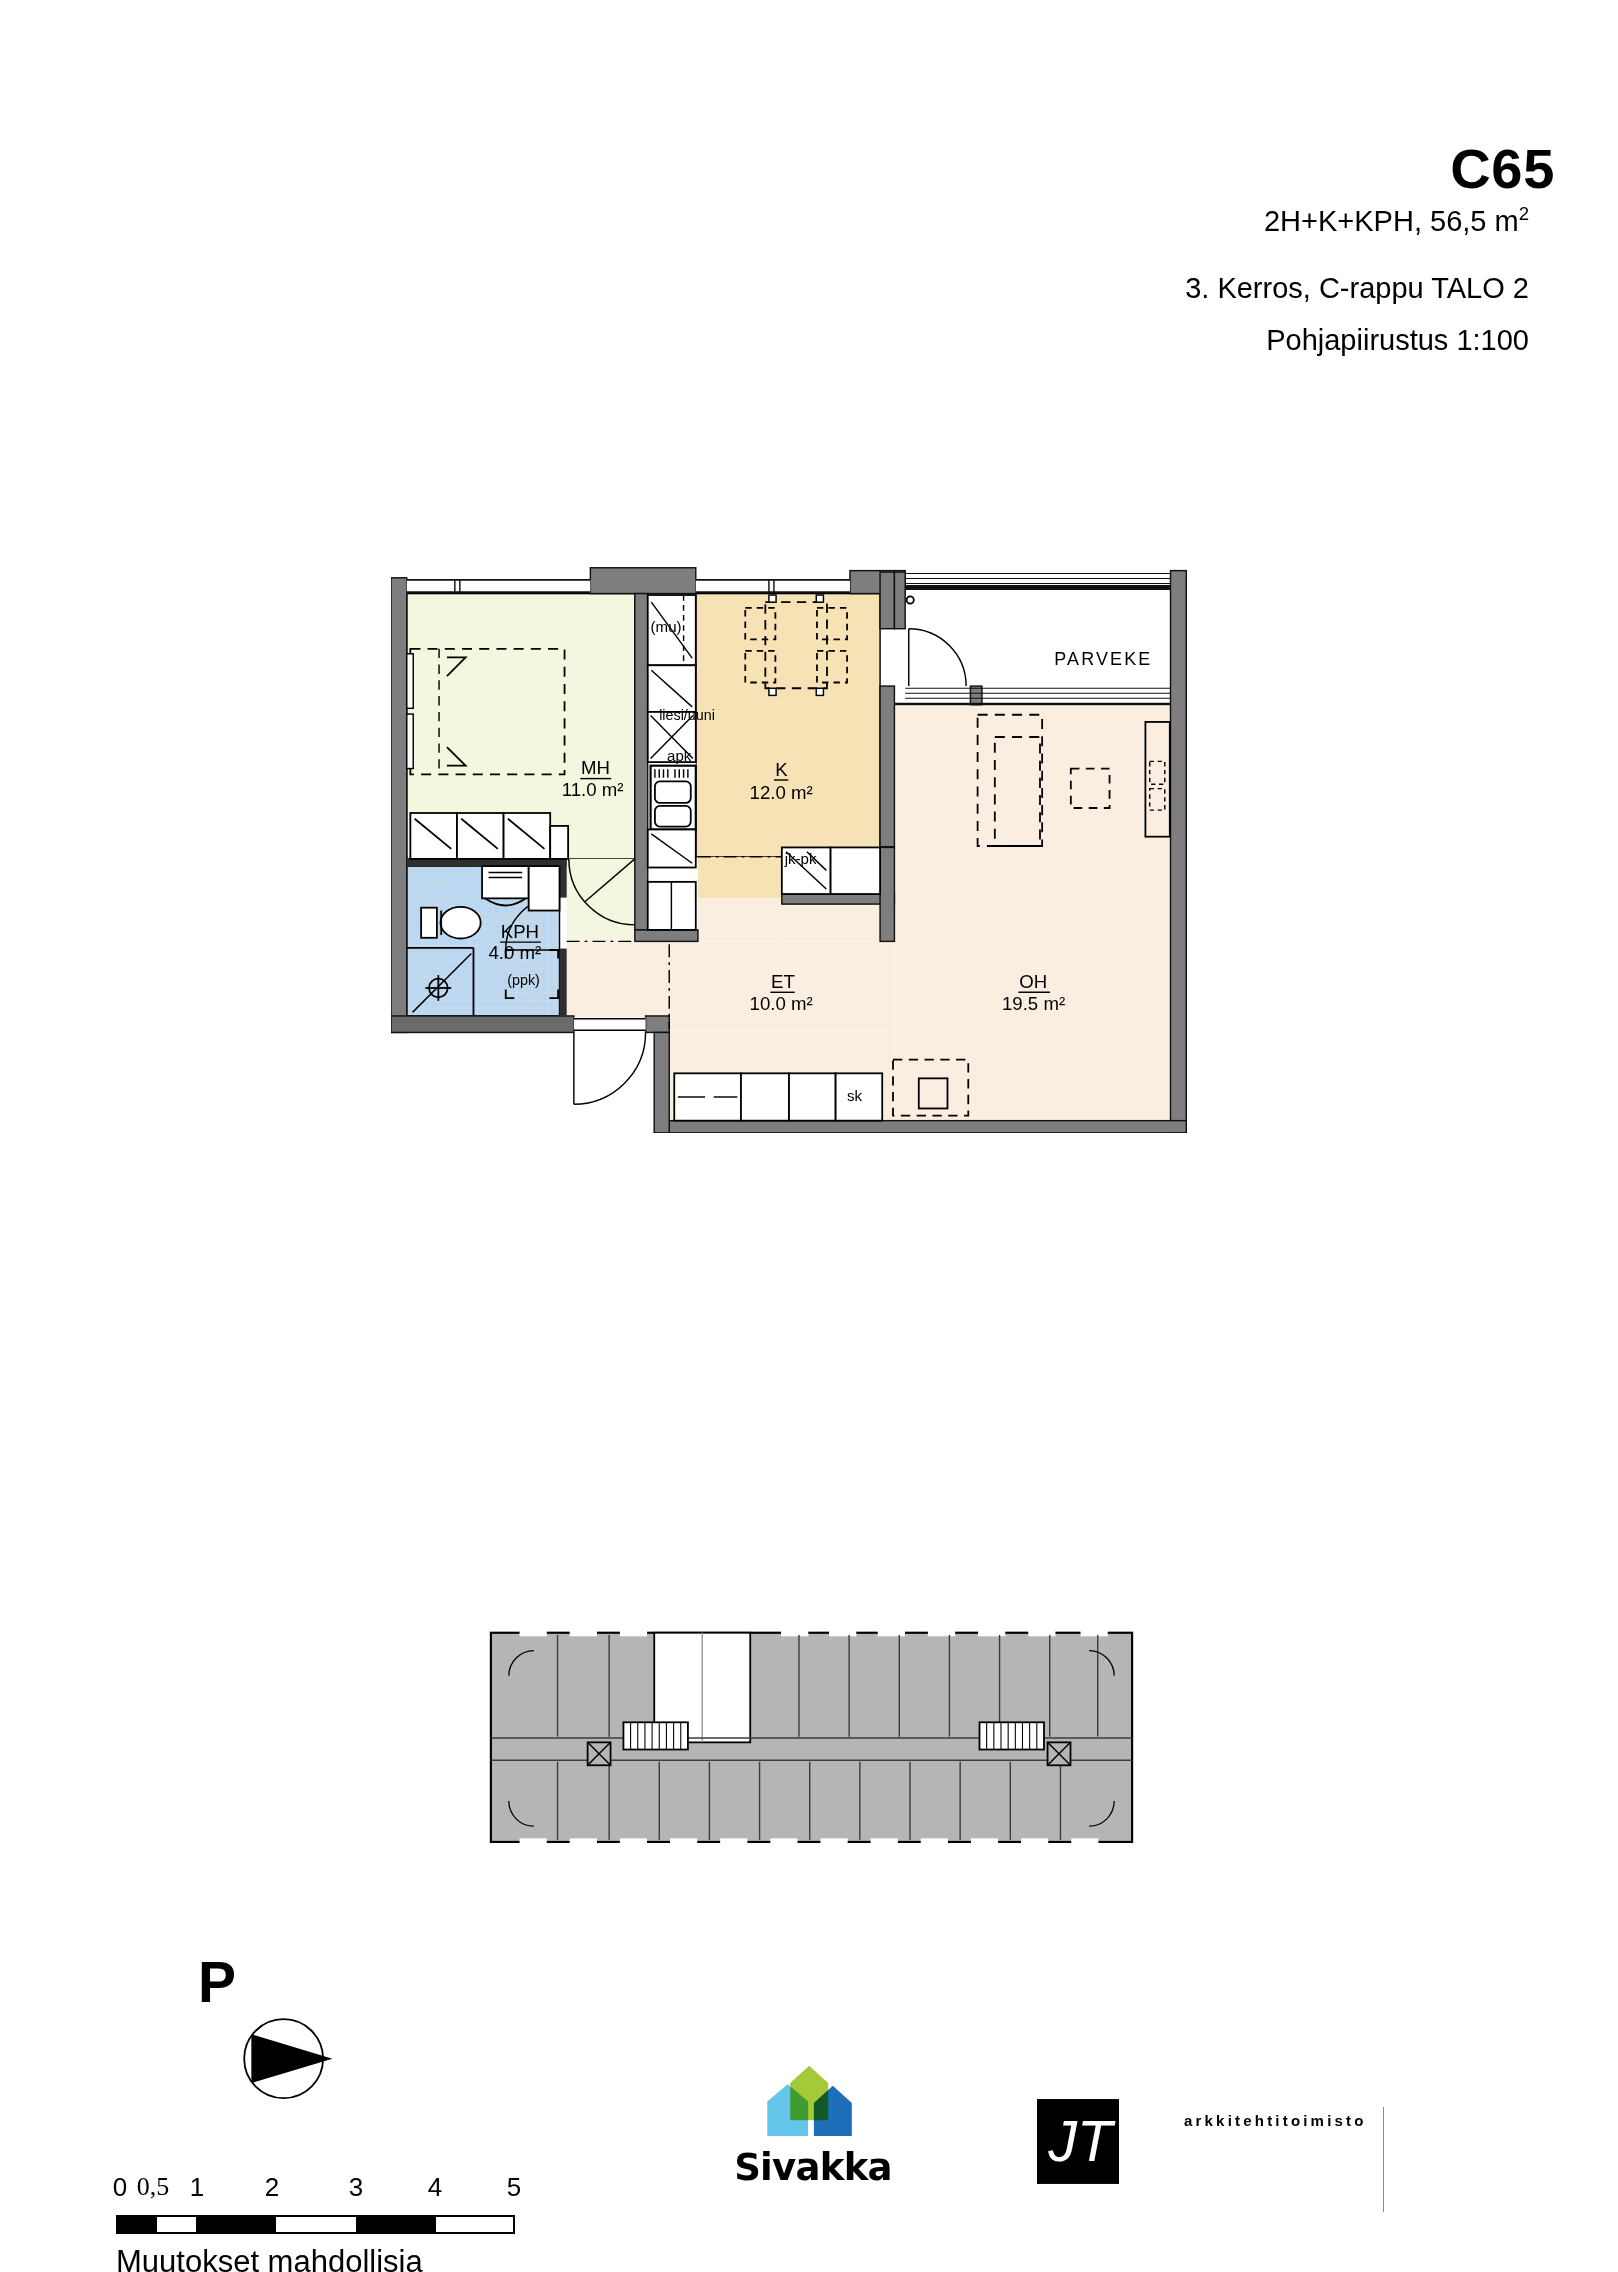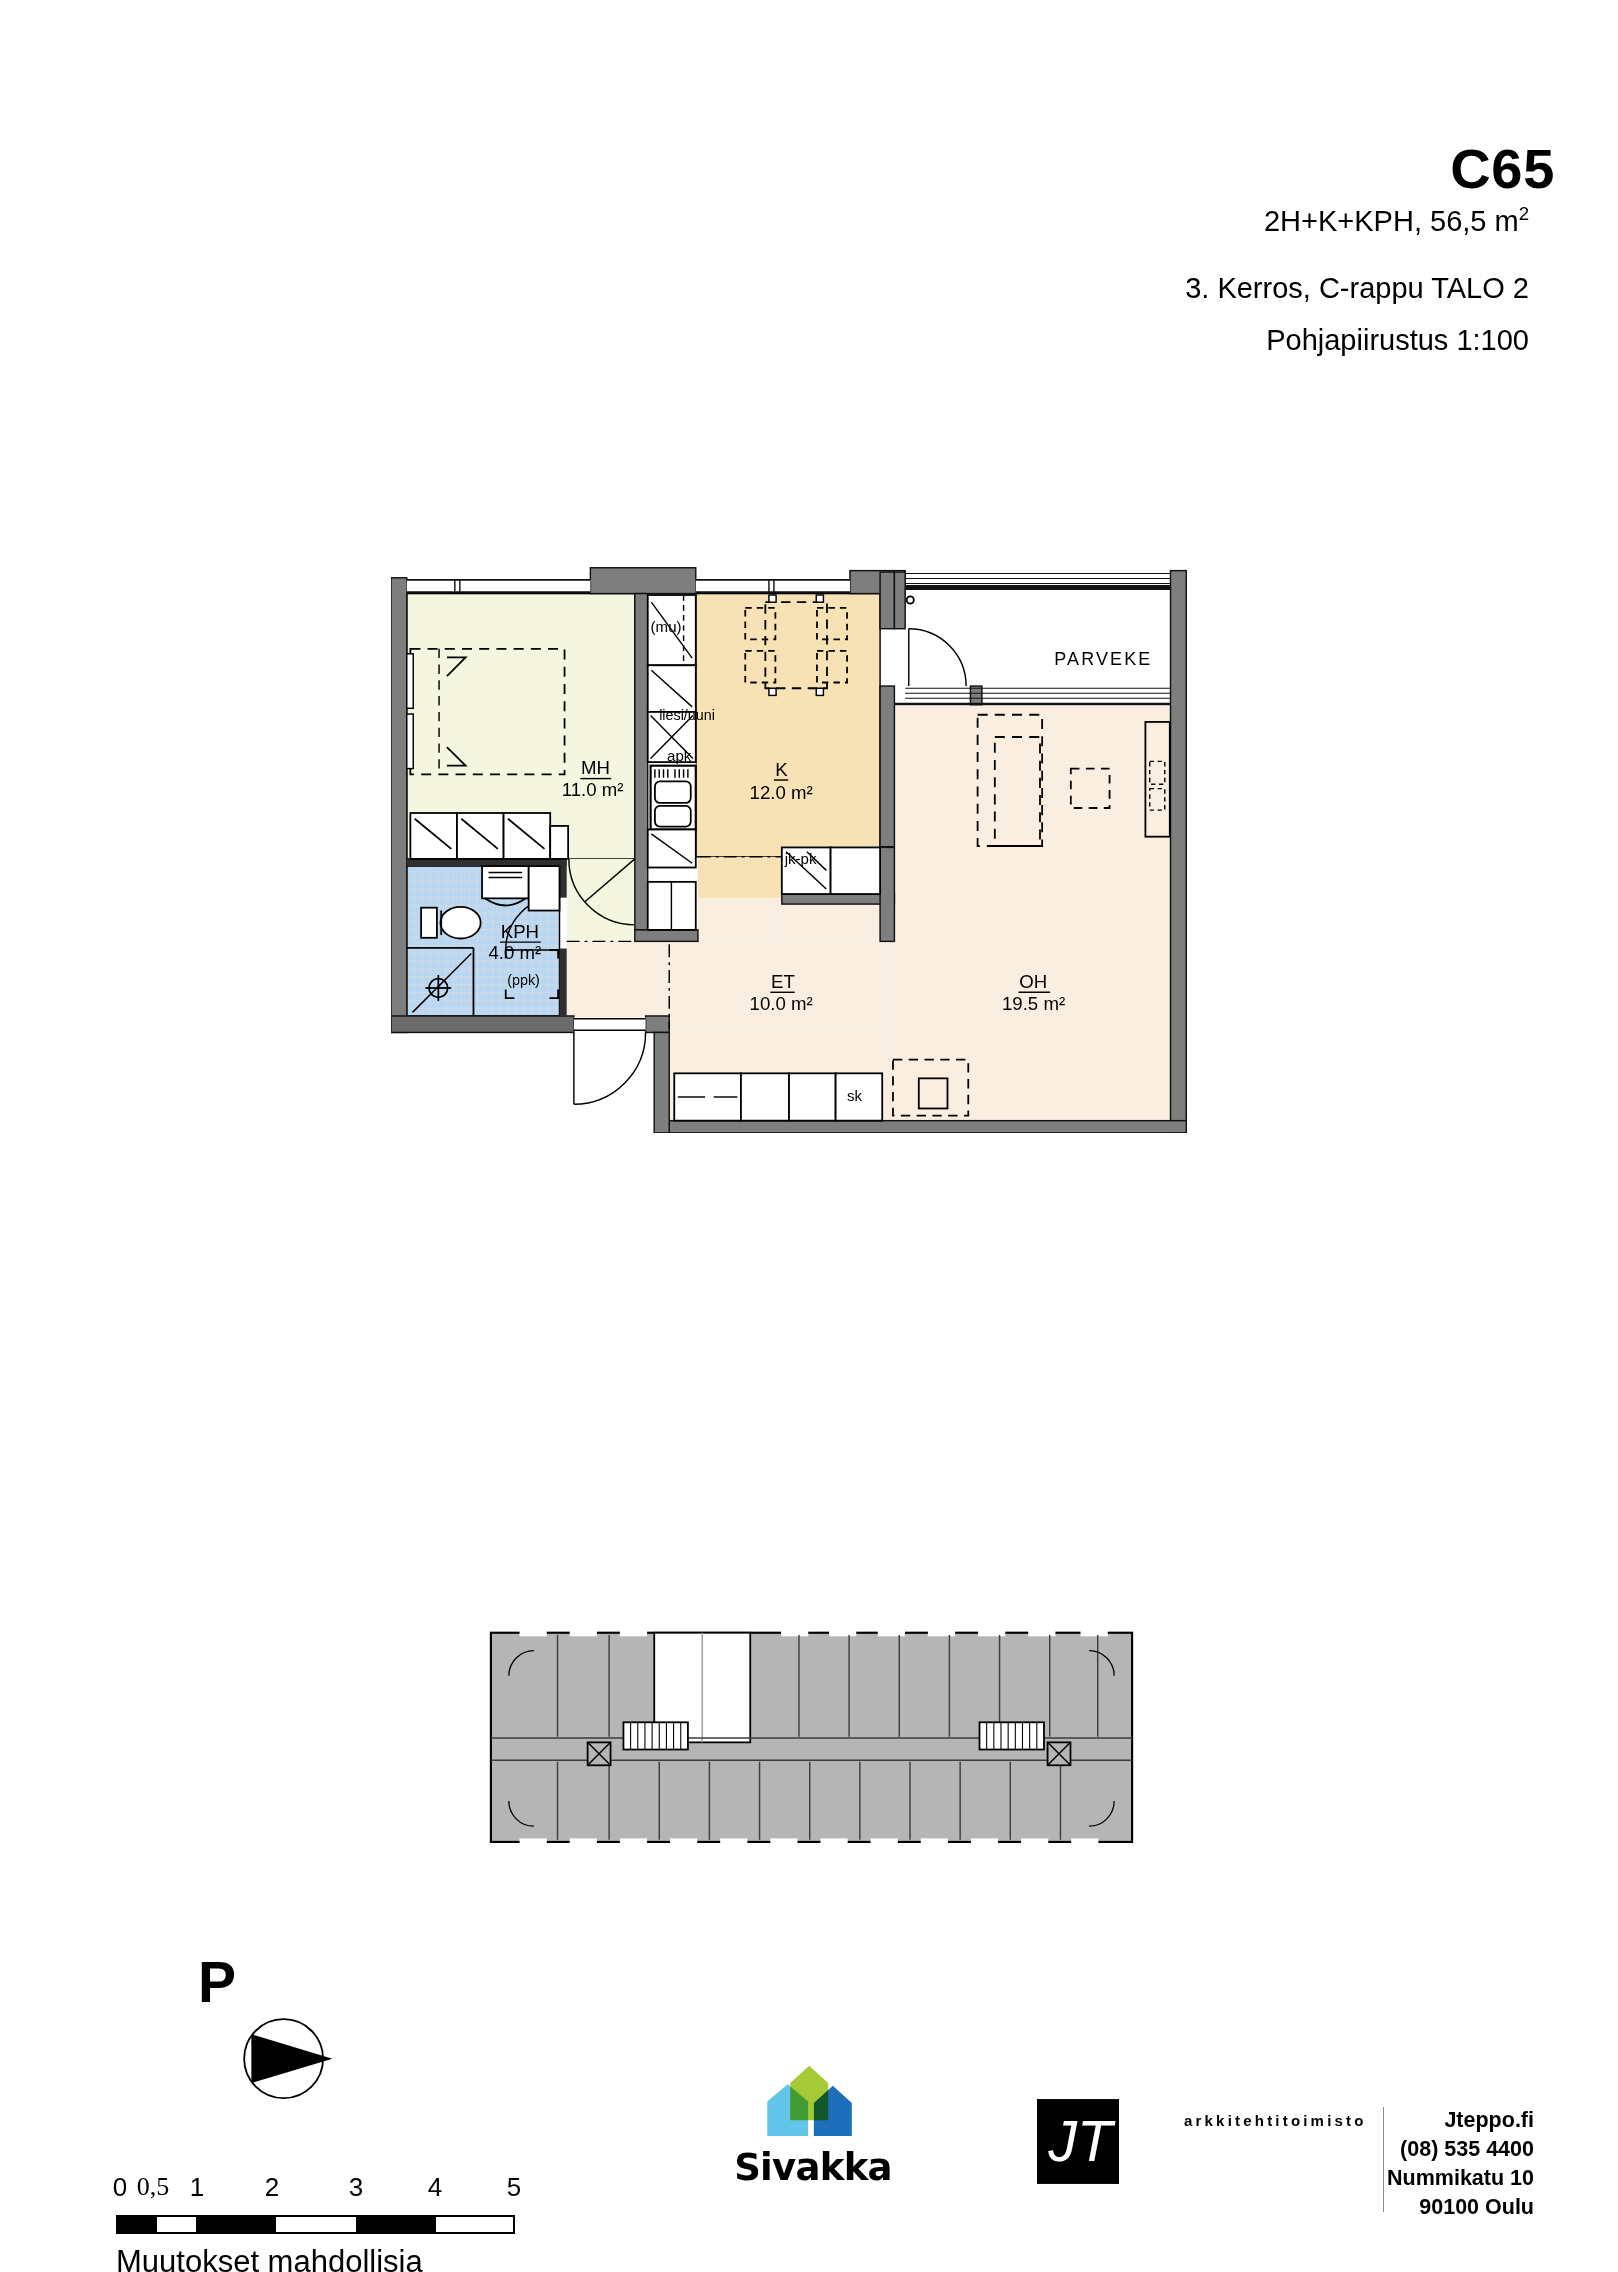--- a/index.html
+++ b/index.html
@@ -395,21 +395,15 @@
     </svg>
     <div class="abs sivakka-word">Sivakka</div>
   </div>
 
   <svg class="abs" style="left:1037px; top:2099px;" width="82" height="85" viewBox="0 0 114 118">
     <rect width="114" height="118" fill="#000"></rect>
     <text x="60" y="86" text-anchor="middle" font-size="80" font-style="italic" font-family="DejaVu Serif, serif" fill="#fff">JT</text>
   </svg>
   <div class="abs arch-type">arkkitehtitoimisto</div>
   <div class="abs vdiv"></div>
-  <div class="abs contact">
-    <div>Jteppo.fi</div>
-    <div>(08) 535 4400</div>
-    <div>Nummikatu 10</div>
-    <div>90100 Oulu</div>
-  </div>
 
 </div>
 
 
 </body></html>

